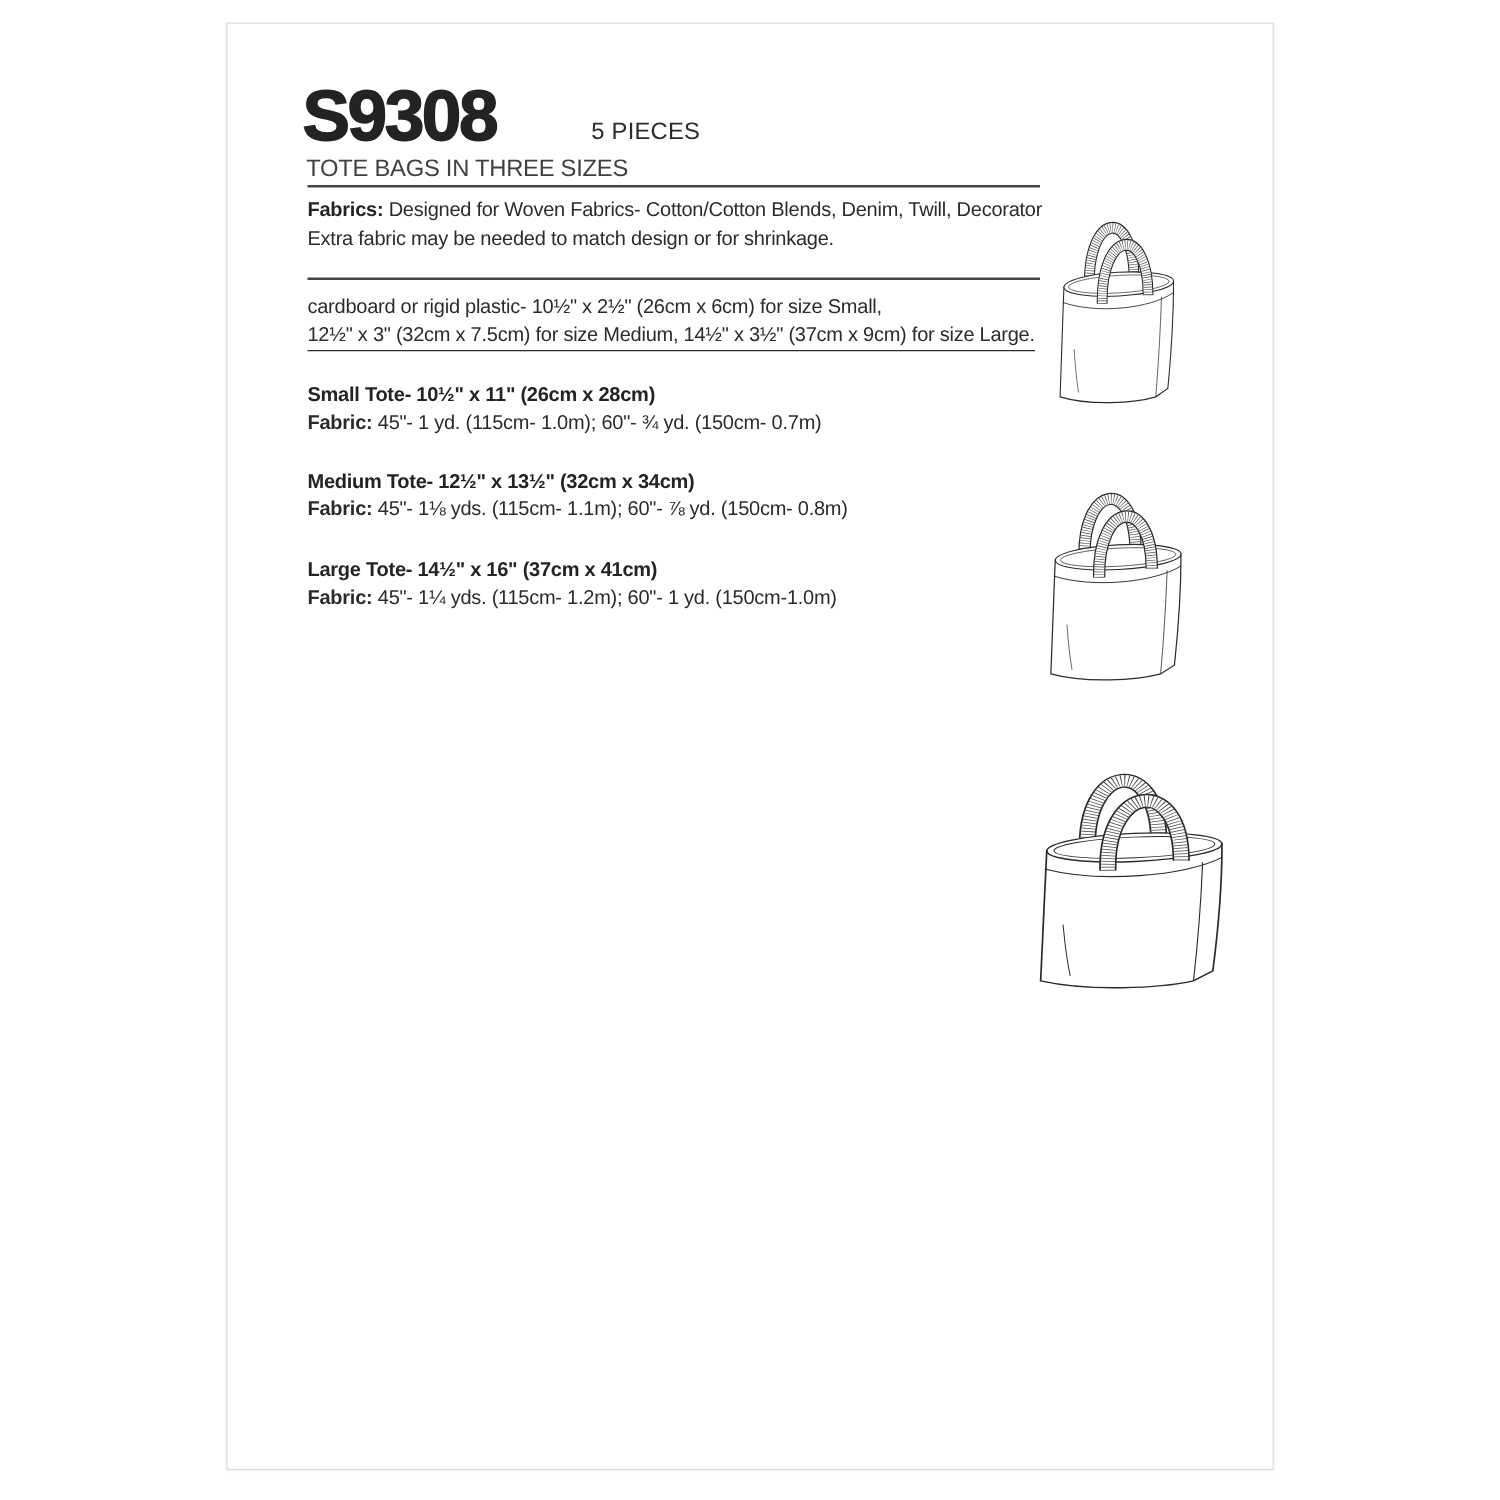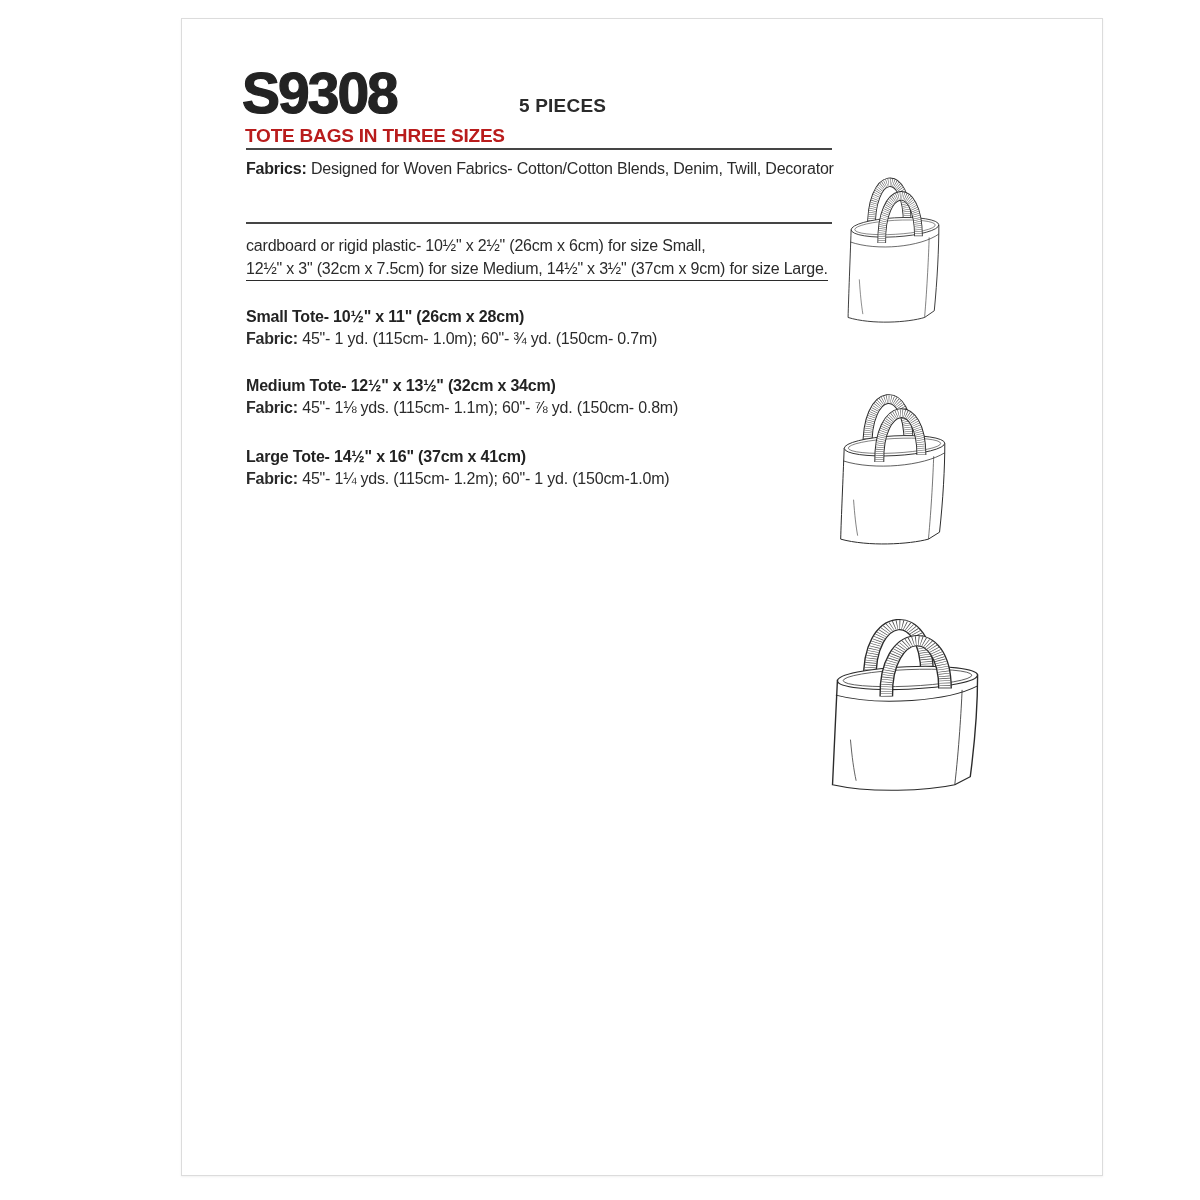--- a/index.html
+++ b/index.html
@@ -7,42 +7,41 @@
     width: 1200px; height: 1200px;
     background: #ffffff;
     font-family: "Liberation Sans", "DejaVu Sans", sans-serif;
     color: #262626;
     overflow: hidden;
   }
   .canvas { position: relative; width: 1200px; height: 1200px; background: #fff; }
   .page {
     position: absolute;
     left: 181px; top: 18px;
-    width: 922px; height: 1158px;
+    width: 838px; height: 1158px;
     background: #fff;
     border: 1px solid #dcdcdc;
     box-shadow: 0 1px 2px rgba(0,0,0,0.06);
   }
   .pattern-number {
     position: absolute; left: 60px; top: 46px;
     font-size: 57px; font-weight: 700; letter-spacing: -2px;
     color: #232323;
     -webkit-text-stroke: 1.2px #232323;
     line-height: 1;
   }
   .pieces {
     position: absolute; left: 291px; top: 76px;
-    font-size: 19px; font-weight: 700; letter-spacing: 0.2px;
+    font-size: 19px; font-weight: 400; letter-spacing: 0.2px;
     color: #2b2b2b;
-    margin-left: 46px;
   }
   .pattern-title {
     position: absolute; left: 63px; top: 106px;
-    font-size: 19px; font-weight: 700; letter-spacing: -0.2px;
-    color: #b91c1c;
+    font-size: 19px; font-weight: 400; letter-spacing: -0.2px;
+    color: #404040;
   }
   .rule {
     position: absolute; left: 64px; width: 586px; height: 2px;
     background: #454545;
   }
   .rule-title { top: 129px; }
   .rule-fabrics { top: 203px; }
   .para {
     position: absolute; left: 64px; width: 600px;
     font-size: 16px; line-height: 23px; letter-spacing: -0.2px;
@@ -77,20 +76,21 @@
 <div class="canvas">
   <div class="page">
 
     <div class="pattern-number">S9308</div>
     <div class="pieces">5 PIECES</div>
     <div class="pattern-title">TOTE BAGS IN THREE SIZES</div>
     <div class="rule rule-title"></div>
 
     <div class="para para-fabrics">
       <div class="line"><b>Fabrics:</b> <span>Designed for Woven Fabrics- Cotton/Cotton Blends, Denim, Twill, Decorator</span></div>
+      <div class="line">Extra fabric may be needed to match design or for shrinkage.</div>
     </div>
 
     <div class="rule rule-fabrics"></div>
 
     <div class="para para-notions">
       <div class="line">cardboard or rigid plastic- 10½" x 2½" (26cm x 6cm) for size Small,</div>
       <div class="line"><span class="underlined">12½" x 3" (32cm x 7.5cm) for size Medium, 14½" x 3½" (37cm x 9cm) for size Large.</span></div>
     </div>
 
     <div class="size-section section-small">

